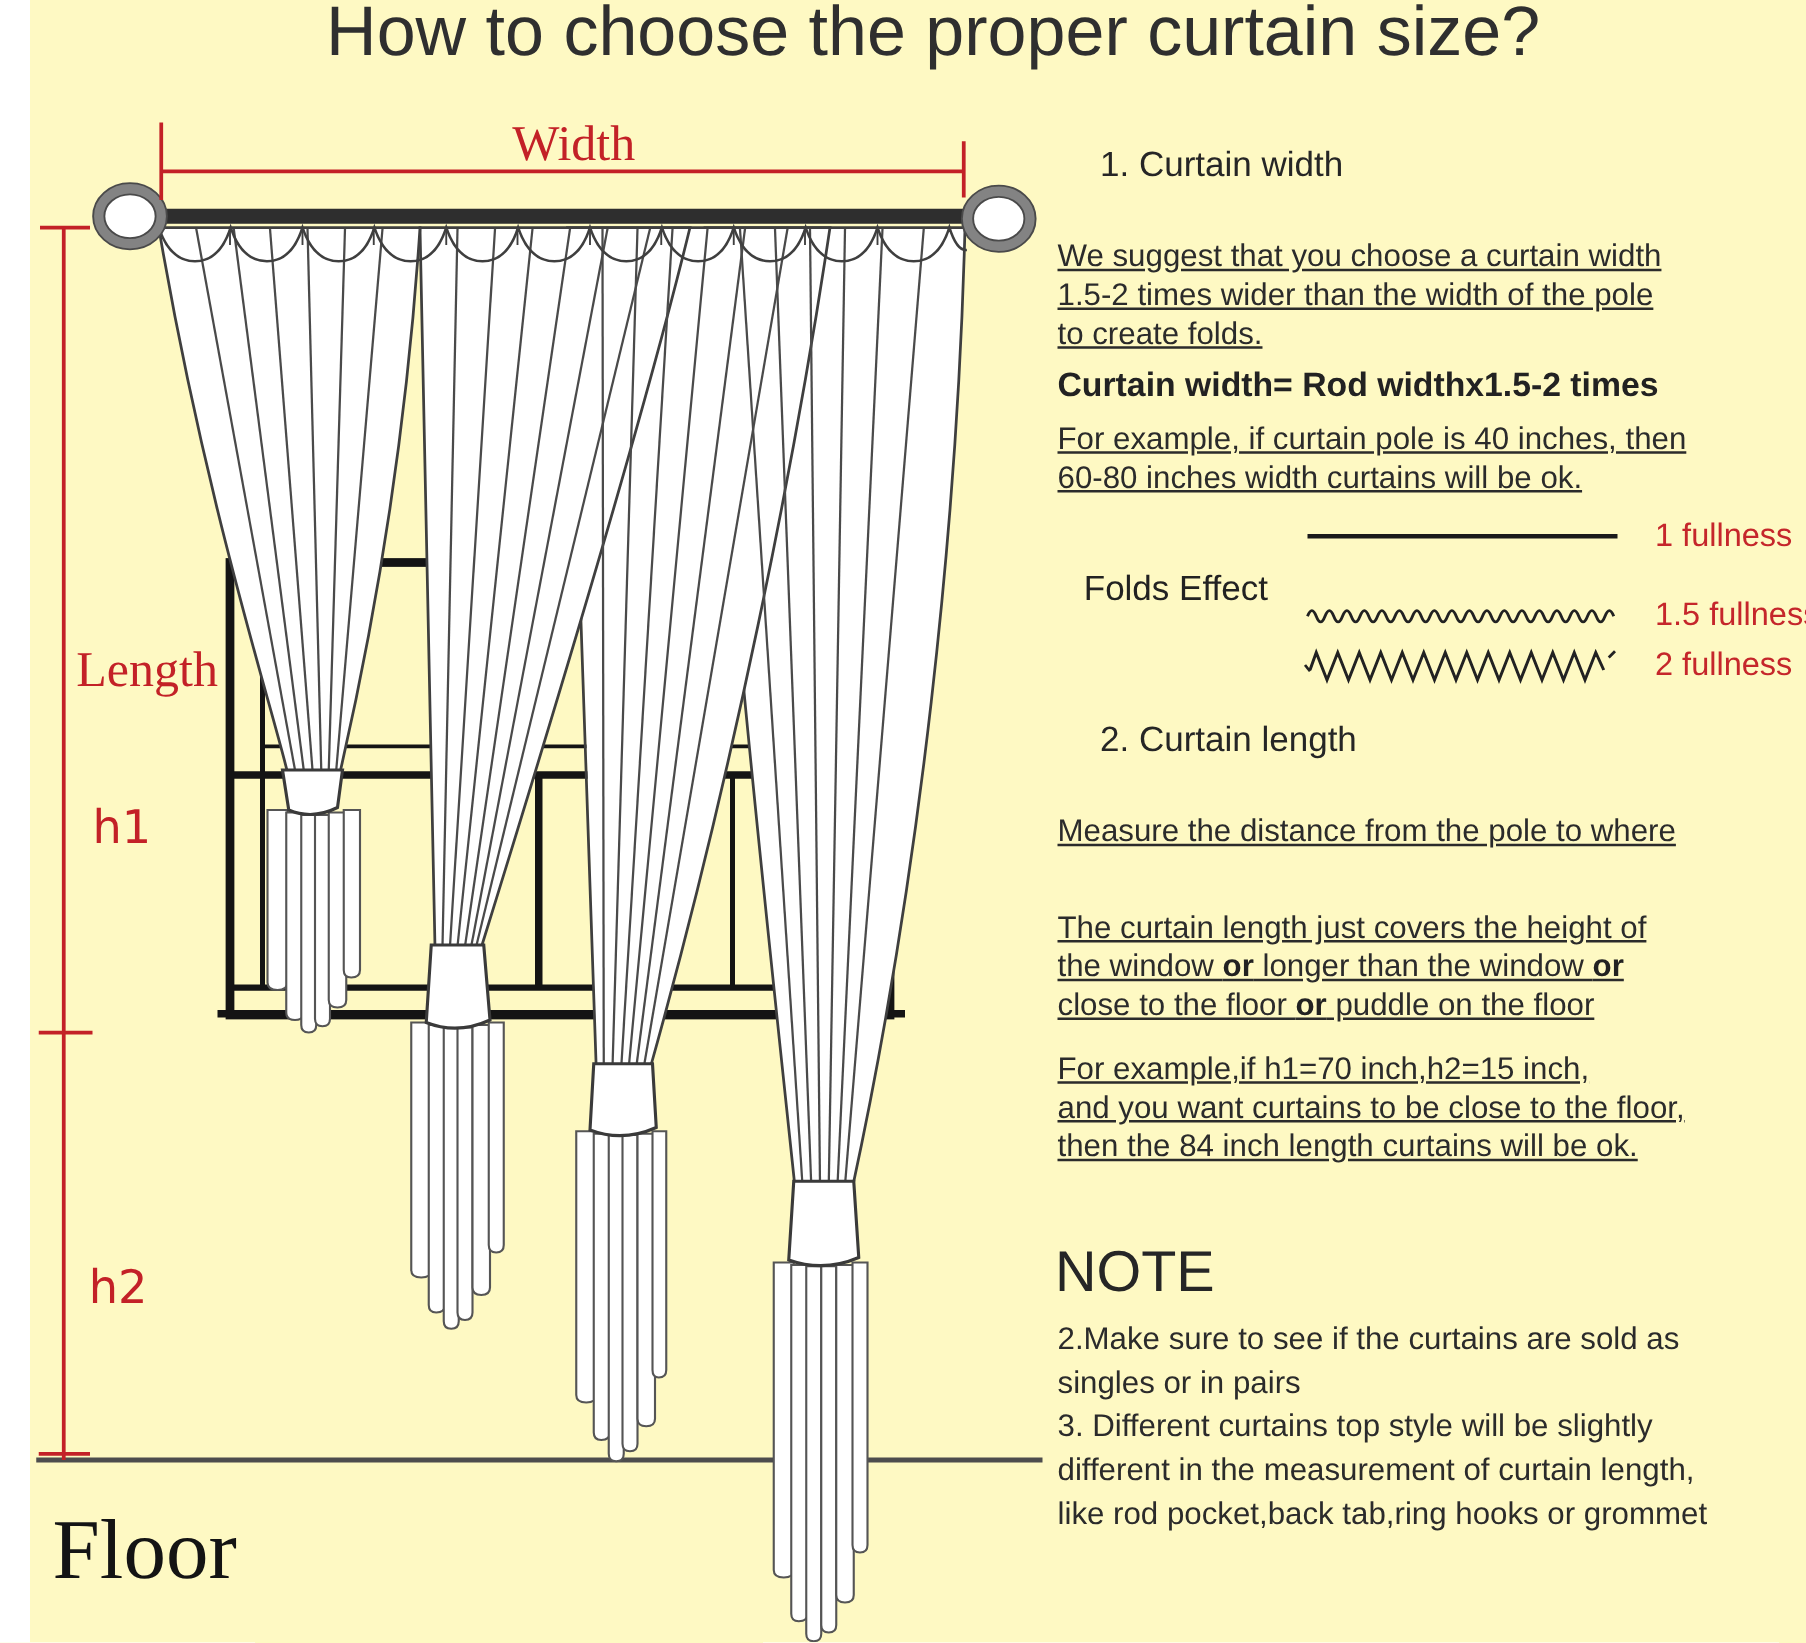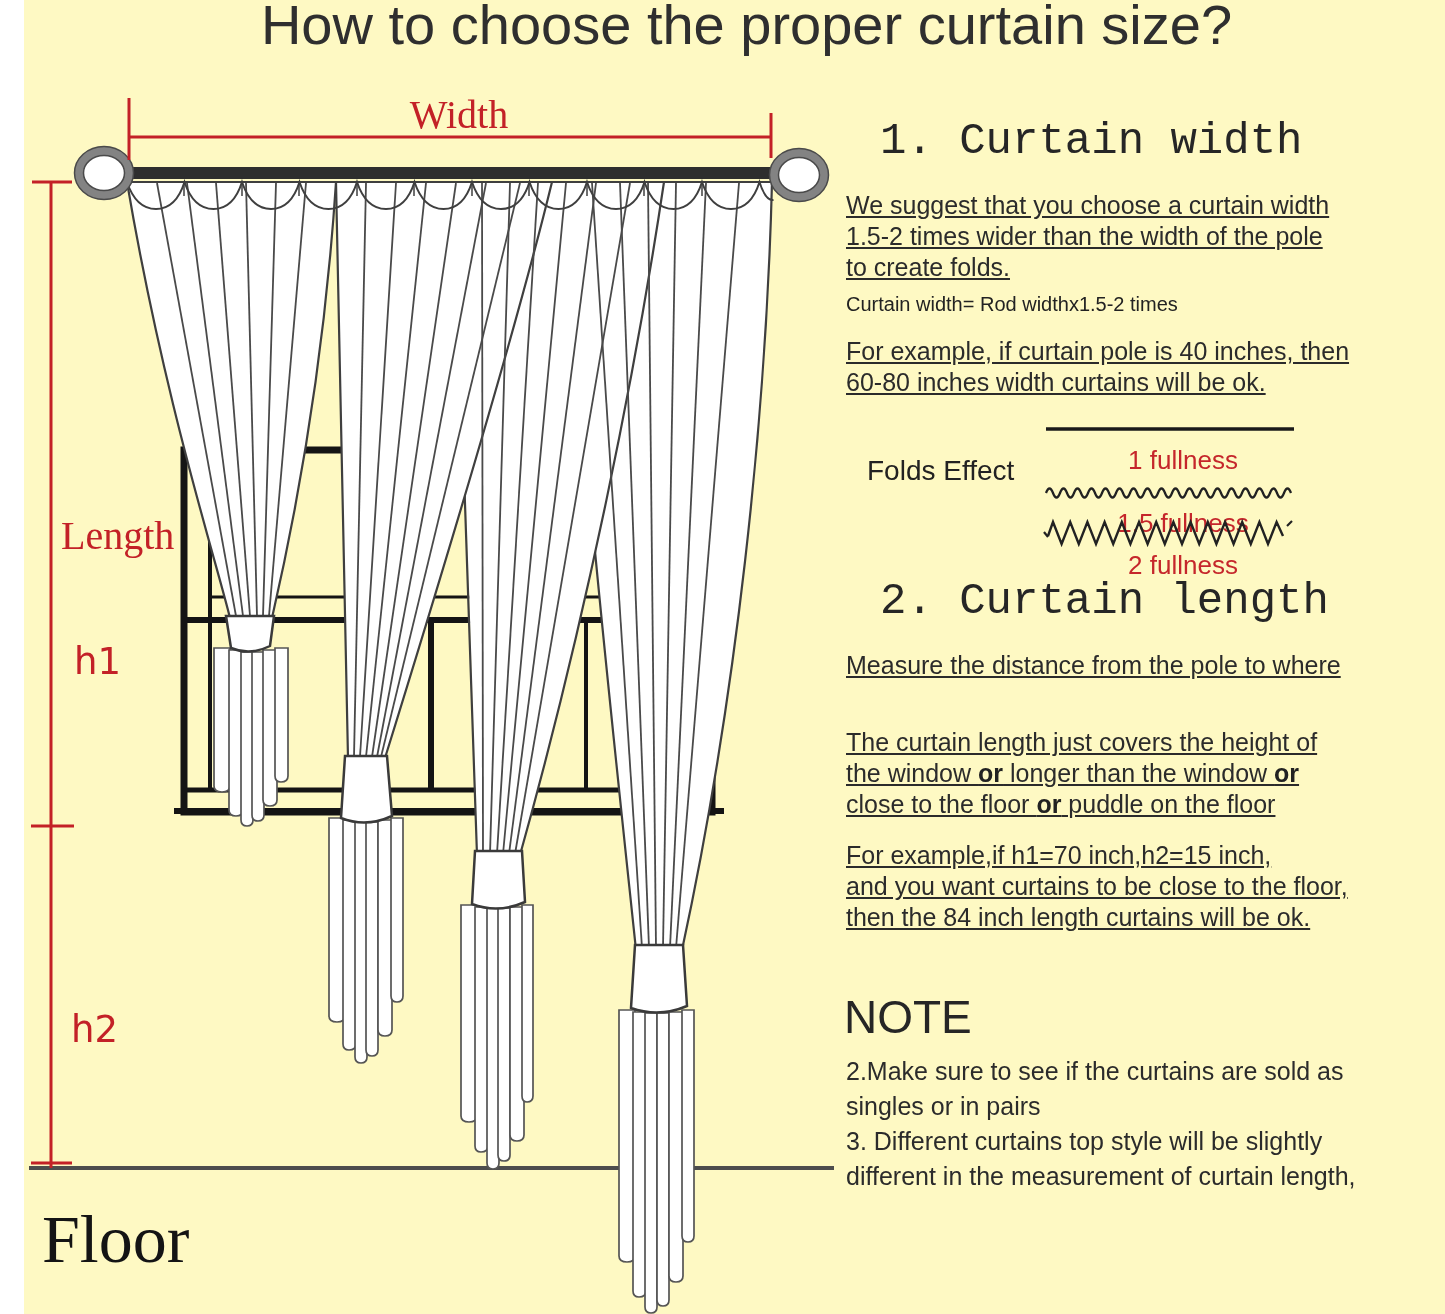--- a/index.html
+++ b/index.html
@@ -3,28 +3,28 @@
 <meta charset="utf-8">
 <style>
   html,body{margin:0;padding:0;background:#ffffff;}
   #page{position:relative;width:1445px;height:1314px;background:#fef9c3;overflow:hidden;
         font-family:"Liberation Sans",sans-serif;color:#2b2b2b;margin-left:24px;}
   .title{position:absolute;left:0;top:-8px;width:100%;text-align:center;
          font-size:56px;font-weight:400;color:#2f2f2f;letter-spacing:0px;}
   #diagram{position:absolute;left:0;top:0;}
   
   .abs{position:absolute;}
-  .sec-h{font-size:44px;font-weight:400;color:#262626;font-family:Liberation Mono, monospace;}
+  .sec-h{font-size:28px;font-weight:400;color:#262626;}
   .note-h{font-size:46px;font-weight:400;color:#262626;}
   .body p,.pline{font-size:25px;line-height:31px;color:#2b2b2b;text-decoration:underline;}
   .pline{display:block;}
   .noteline{display:block;font-size:25px;line-height:35px;color:#2b2b2b;}
-  .formula{font-size:20px;font-weight:400;color:#222;}
+  .formula{font-size:27px;font-weight:700;color:#222;}
   .folds-label{font-size:28px;color:#222;}
-  .fold-row{display:flex;align-items:center;flex-direction:column;}
+  .fold-row{display:flex;align-items:flex-start;}
   .fold-row .lbl{font-size:26px;color:#c5262b;margin-left:26px;white-space:nowrap;}
   b.orw{font-weight:700;color:#222;}
 </style>
 </head>
 <body>
 
 <div id="page">
 
   <div class="title">How to choose the proper curtain size?</div>
 
@@ -232,15 +232,16 @@
     <span class="pline">then the 84 inch length curtains will be ok.</span>
   </div>
 
   <div class="abs note-h" style="left:820px;top:990px;">NOTE</div>
 
   <div class="abs" style="left:822px;top:1054px;">
     <span class="noteline">2.Make sure to see if the curtains are sold as</span>
     <span class="noteline">singles or in pairs</span>
     <span class="noteline">3. Different curtains top style will be slightly</span>
     <span class="noteline">different in the measurement of curtain length,</span>
+    <span class="noteline">like rod pocket,back tab,ring hooks or grommet</span>
   </div>
 
 </div>
 
 </body></html>

